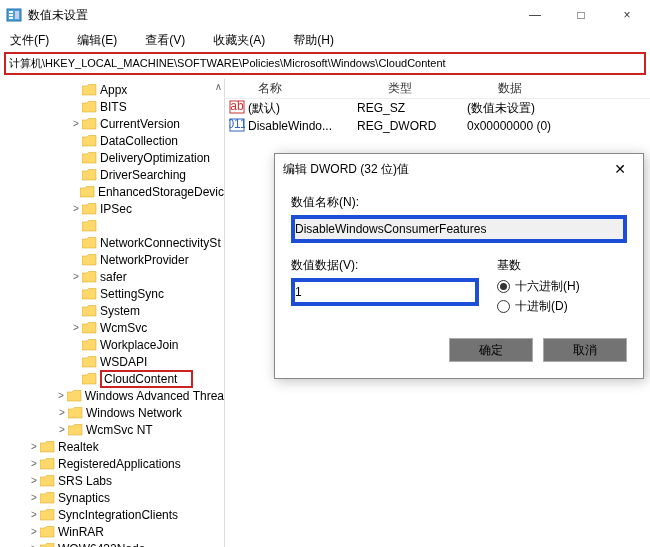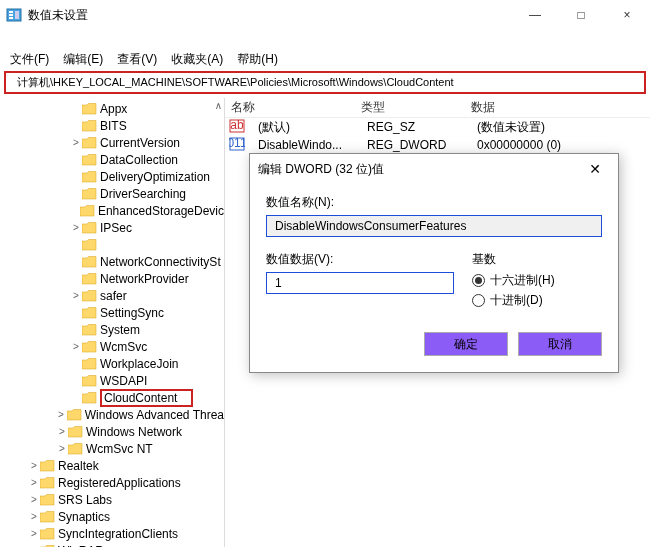--- a/index.html
+++ b/index.html
@@ -4,65 +4,65 @@
 <style>
 * { box-sizing: border-box; margin: 0; padding: 0; font-family: "Microsoft YaHei", "Segoe UI", sans-serif; font-size: 12px; }
 body { width: 650px; height: 547px; background: #fff; overflow: hidden; position: relative; }
 
 .titlebar { height: 30px; display: flex; align-items: center; padding-left: 6px; background: #fff; }
 .titlebar .app-icon { width: 16px; height: 16px; margin-right: 6px; }
 .titlebar .title { flex: 1; color: #000; }
 .titlebar .win-btns { display: flex; }
 .titlebar .win-btn { width: 46px; height: 30px; display: flex; align-items: center; justify-content: center; color: #333; }
 
-.menubar { height: 20px; display: flex; align-items: center; padding-left: 4px; gap: 2px; margin-top: 19px; }
+.menubar { height: 20px; display: flex; align-items: center; padding-left: 4px; gap: 16px; }
 .menubar .menu-item { padding: 2px 6px; color: #000; }
 
 .addressbar-wrap { padding: 2px 4px 4px 4px; }
-.addressbar { border: 2px solid #c22; padding: 2px 11px; font-size: 11px; color: #000; white-space: nowrap; overflow: hidden; }
+.addressbar { border: 2px solid #c22; padding: 2px 3px; font-size: 11px; color: #000; white-space: nowrap; overflow: hidden; }
 
 .main { display: flex; height: 480px; }
 .tree-pane { width: 225px; border-right: 1px solid #ddd; overflow: hidden; position: relative; background: #fff; padding-top: 2px; }
 .tree-pane .scroll-hint { position: absolute; top: 2px; right: 2px; font-size: 10px; color: #666; }
 .tree { }
 .tree-row { display: flex; align-items: center; height: 17px; padding-left: 0; white-space: nowrap; }
 .tree-row .indent { display: inline-block; }
 .tree-row .tw { width: 12px; text-align: center; color: #666; font-size: 10px; }
 .tree-row .folder { width: 15px; height: 12px; margin-right: 3px; display: inline-block; }
 .tree-row .label { color: #000; }
 .tree-row.hl .label { border: 2px solid #c22; padding: 0 14px 0 2px; }
 
 .list-pane { flex: 1; position: relative; }
 .list-header { display: flex; border-bottom: 1px solid #eee; height: 20px; align-items: center; }
 .list-header .col { padding: 2px 6px; color: #333; }
-.list-header .c1 { width: 130px; }
+.list-header .c1 { width: 130px; margin-left: 27px; }
 .list-header .c2 { width: 110px; }
 .list-header .c3 { flex: 1; }
 .list-body .row { display: flex; align-items: center; height: 18px; }
-.list-body .row .ico { width: 16px; margin-left: 4px; margin-right: 13px; }
+.list-body .row .ico { width: 16px; margin-left: 4px; margin-right: 3px; }
 .list-body .row .c1 { width: 109px; overflow: hidden; white-space: nowrap; }
 .list-body .row .c2 { width: 110px; }
 .list-body .row .c3 { flex: 1; }
 
-.dialog { position: absolute; left: 249px; top: 153px; width: 370px; background: #fff; border: 1px solid #888; box-shadow: 2px 2px 12px rgba(0,0,0,0.25); }
+.dialog { position: absolute; left: 274px; top: 153px; width: 370px; background: #fff; border: 1px solid #888; box-shadow: 2px 2px 12px rgba(0,0,0,0.25); }
 .dialog .dlg-title { height: 30px; display: flex; align-items: center; padding: 0 8px; }
 .dialog .dlg-title .t { flex: 1; font-size: 12px; }
 .dialog .dlg-title .x { width: 30px; text-align: center; font-size: 14px; }
 .dialog .dlg-body { padding: 10px 16px 16px 16px; }
 .dialog .field-label { margin-bottom: 4px; color: #000; }
-.dialog .text-input { width: 100%; border: 1px solid #1d4ed8; padding: 3px 8px; background: #fff; font-size: 12px; }
+.dialog .text-input { width: 100%; border: 4px solid #1d4ed8; padding: 3px 0; background: #fff; font-size: 12px; }
 .dialog .readonly { background: #f0f0f0; }
 .dialog .row2 { display: flex; margin-top: 14px; gap: 18px; }
 .dialog .row2 .left { flex: 1; }
 .dialog .row2 .right { width: 130px; }
 .dialog .radio-row { display: flex; align-items: center; margin: 3px 0; }
 .dialog .radio-row .r { width: 13px; height: 13px; border: 1px solid #333; border-radius: 50%; margin-right: 5px; display: inline-flex; align-items: center; justify-content: center; }
 .dialog .radio-row .r.checked::after { content: ""; width: 7px; height: 7px; background: #333; border-radius: 50%; }
 .dialog .btns { display: flex; justify-content: flex-end; gap: 10px; margin-top: 20px; }
-.dialog .btn { width: 84px; height: 24px; border: 1px solid #aaa; background: #8b5cf6; display: flex; align-items: center; justify-content: center; }
+.dialog .btn { width: 84px; height: 24px; border: 1px solid #aaa; background: #737373; display: flex; align-items: center; justify-content: center; }
 
 svg.folder-svg { width: 15px; height: 12px; }
 </style>
 </head>
 <body>
 
 <div class="titlebar">
   <span class="app-icon">
     <svg viewBox="0 0 16 16">
         <rect x="1" y="2" width="14" height="12" fill="#4aa3df" stroke="#2273a8"></rect>

